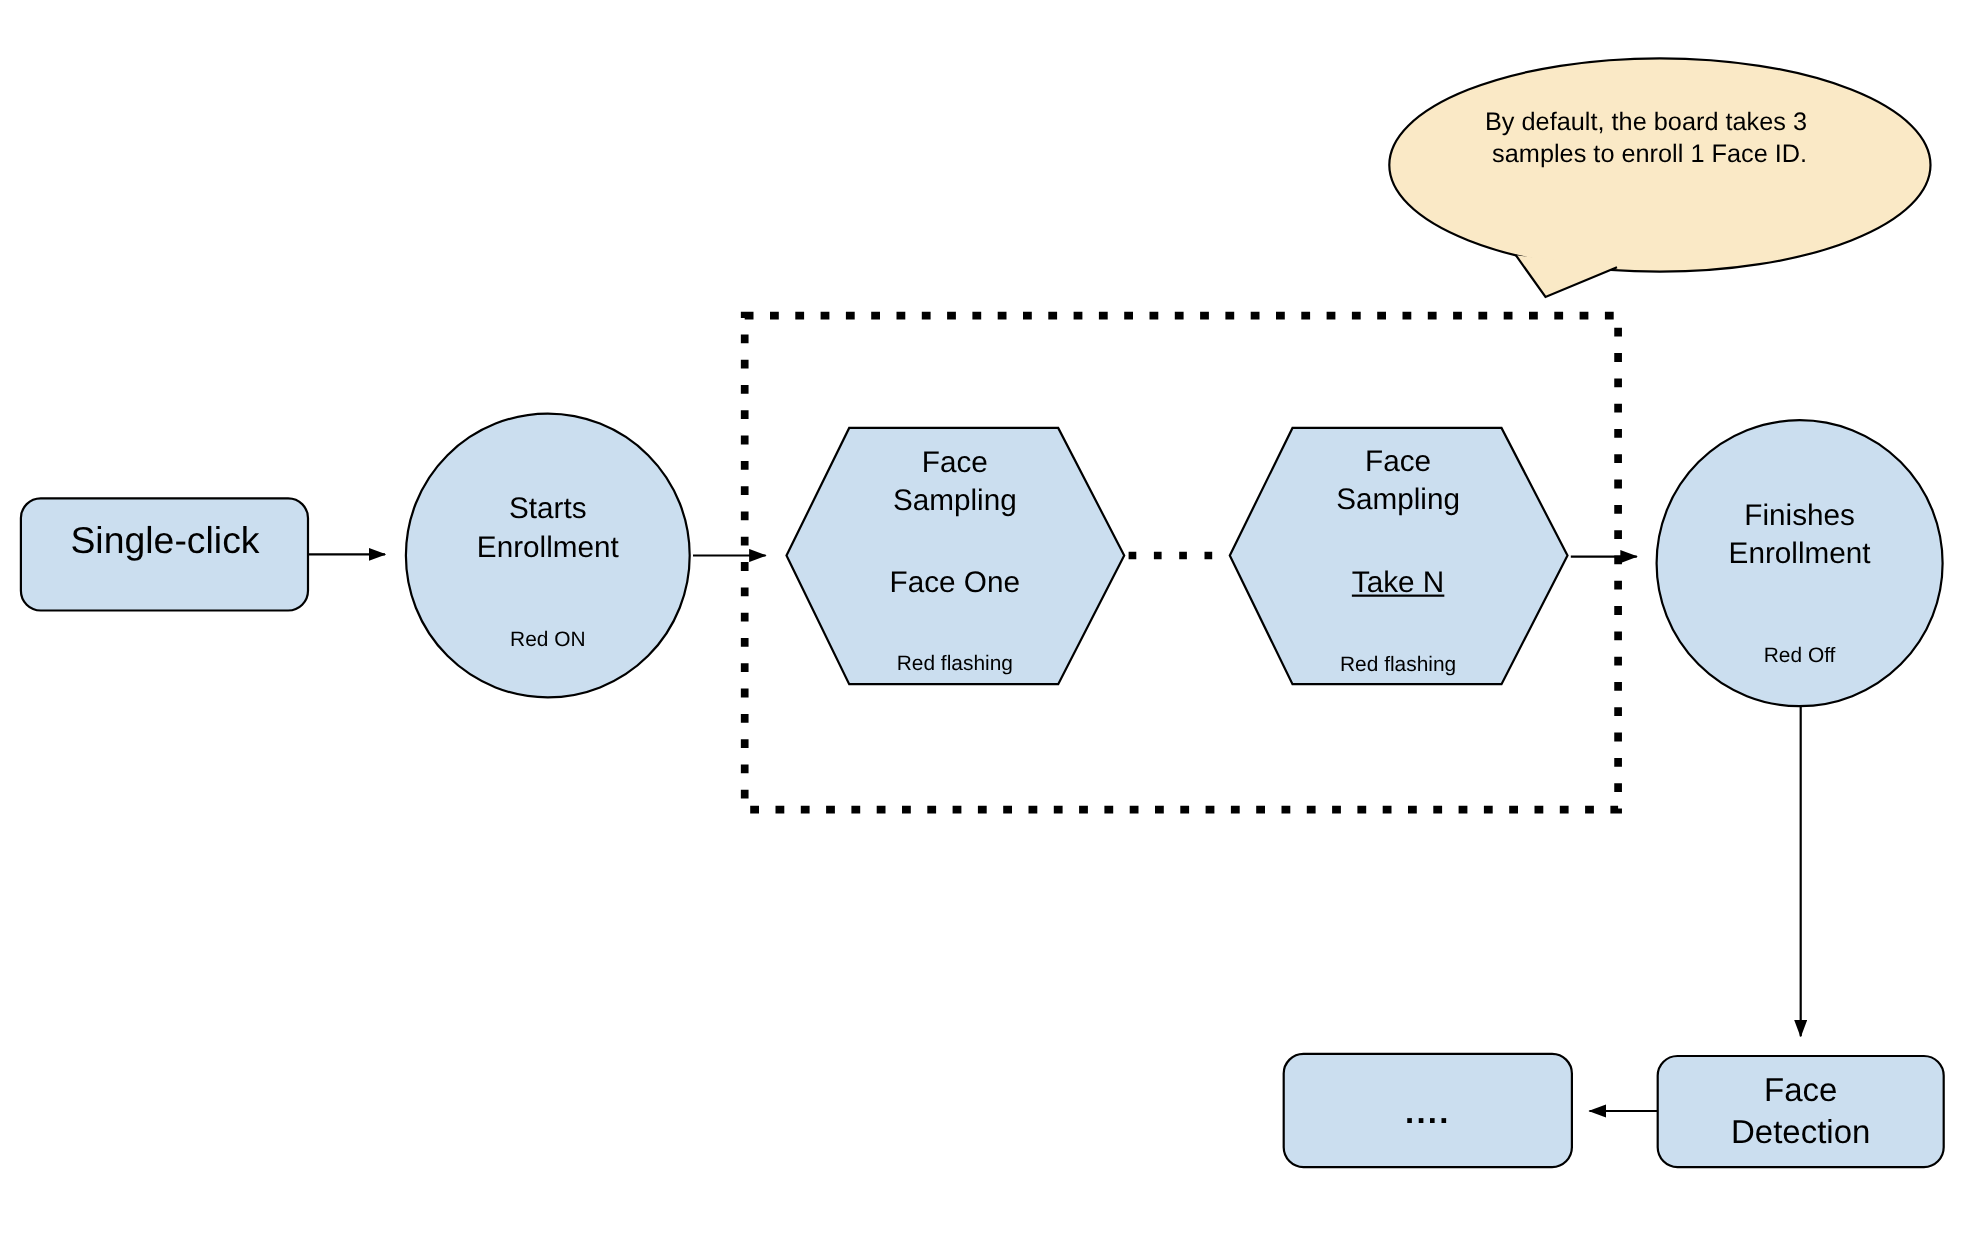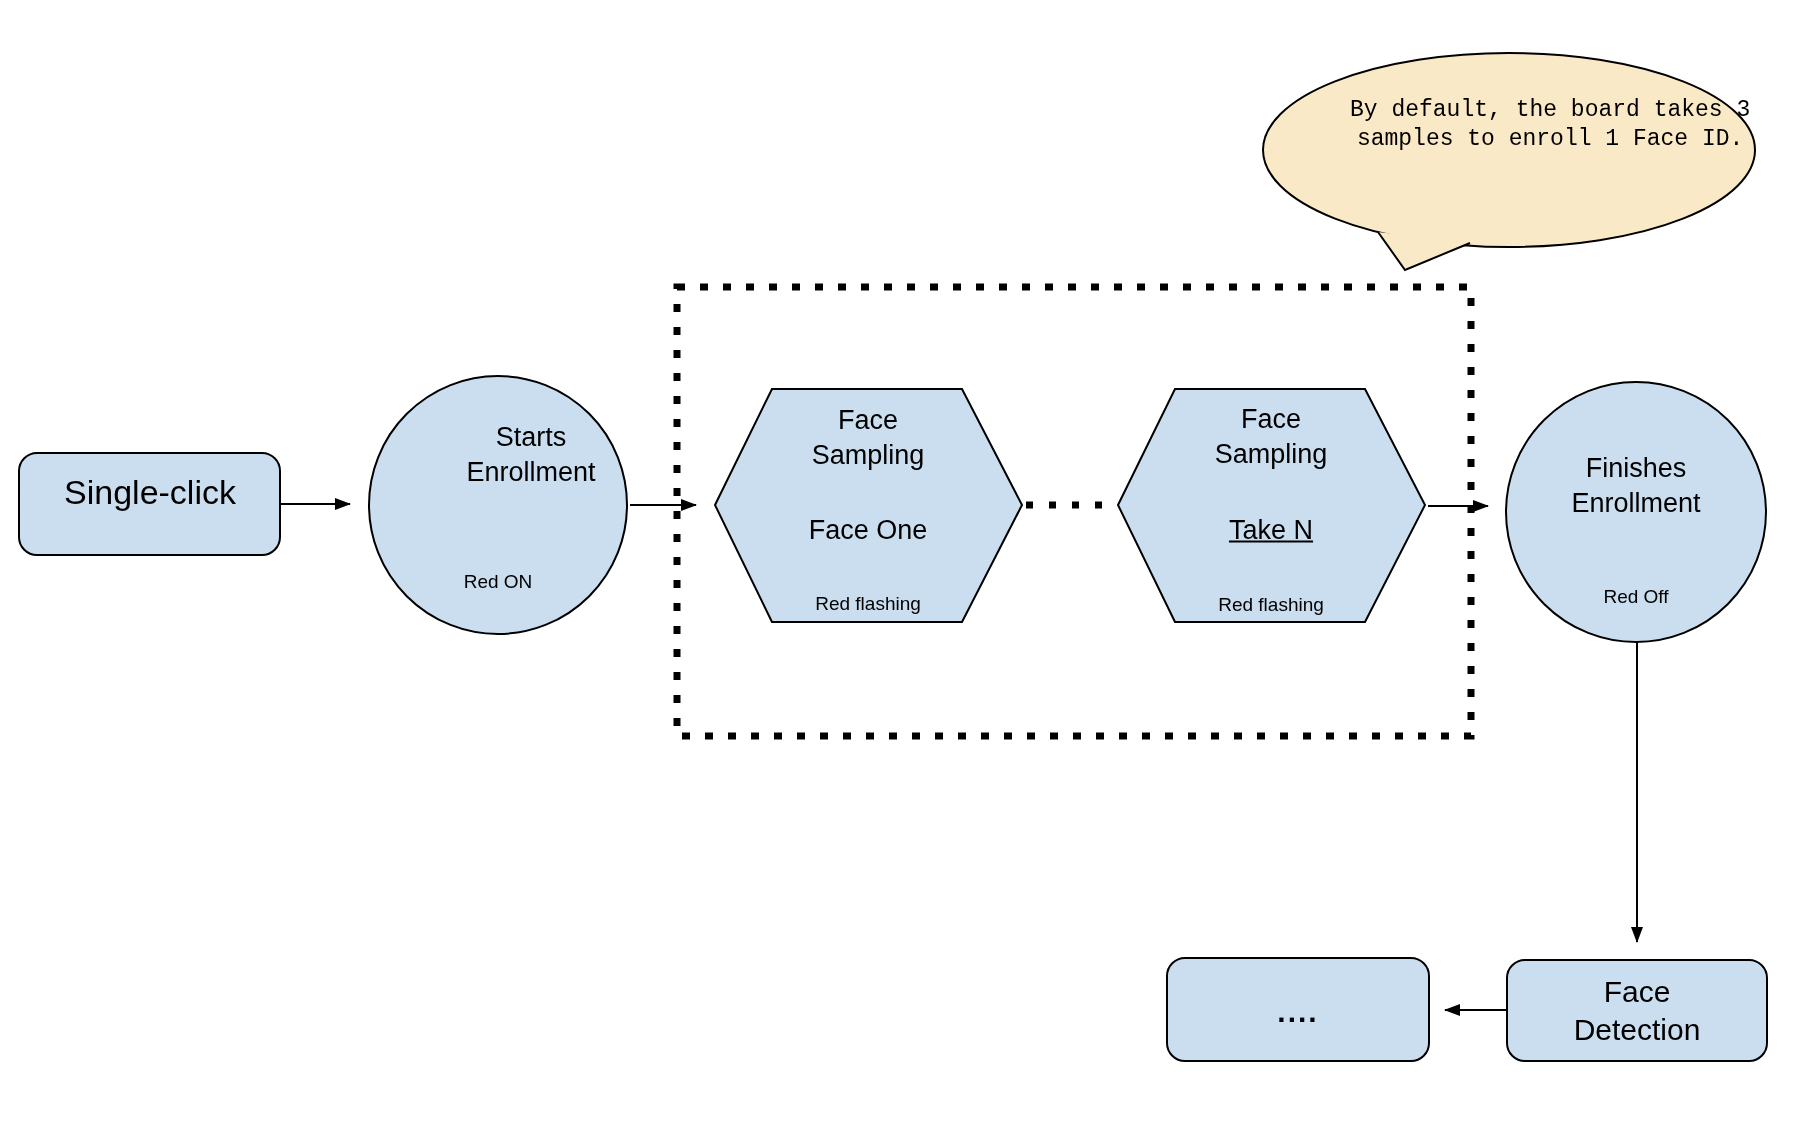--- a/index.html
+++ b/index.html
@@ -29,23 +29,22 @@
   .fs-lg { font-size:30px; line-height:38px; }
   .fs-md { font-size:27px; line-height:35px; }
   .fs-sm { font-size:19px; }
   .dots-label { font-size:30px; font-weight:bold; letter-spacing:2px; }
 
   .bubble-text {
     position:absolute;
     left:1350px; top:96px;
     font-size:23px;
     line-height:29px;
-    text-align:center;
+    text-align:right;
     white-space:nowrap;
-    font-family:Liberation Mono, monospace;
   }
   .bubble-text .line { display:block; }
   .bubble-text .spacer { height:29px; }
 </style>
 </head>
 <body>
 
 <div class="canvas">
 
   <svg class="diagram" width="1795" height="1128" viewBox="0 0 1795 1128">
@@ -85,21 +84,21 @@
 
     <ellipse cx="1509" cy="150" rx="246" ry="97" class="shape" fill="#FAE9C6"></ellipse>
     <polygon points="1378,232 1405,270 1470,243" fill="#FAE9C6"></polygon>
     <path d="M1378,232 L1405,270 L1470,243" class="tail-edge"></path>
   </svg>
 
   <div class="label fs-xl" style="left:150px; top:492px;">
     <span class="line">Single-click</span>
   </div>
 
-  <div class="label fs-md" style="left:498px; top:455px;margin-left:33px;">
+  <div class="label fs-md" style="left:498px; top:480px;">
     <span class="line">Starts</span>
     <span class="line">Enrollment</span>
   </div>
   <div class="label fs-sm" style="left:498px; top:582px;text-align:right;">
     <span class="line">Red ON</span>
   </div>
 
   <div class="label fs-md" style="left:868px; top:438px;">
     <span class="line">Face</span>
     <span class="line">Sampling</span>

